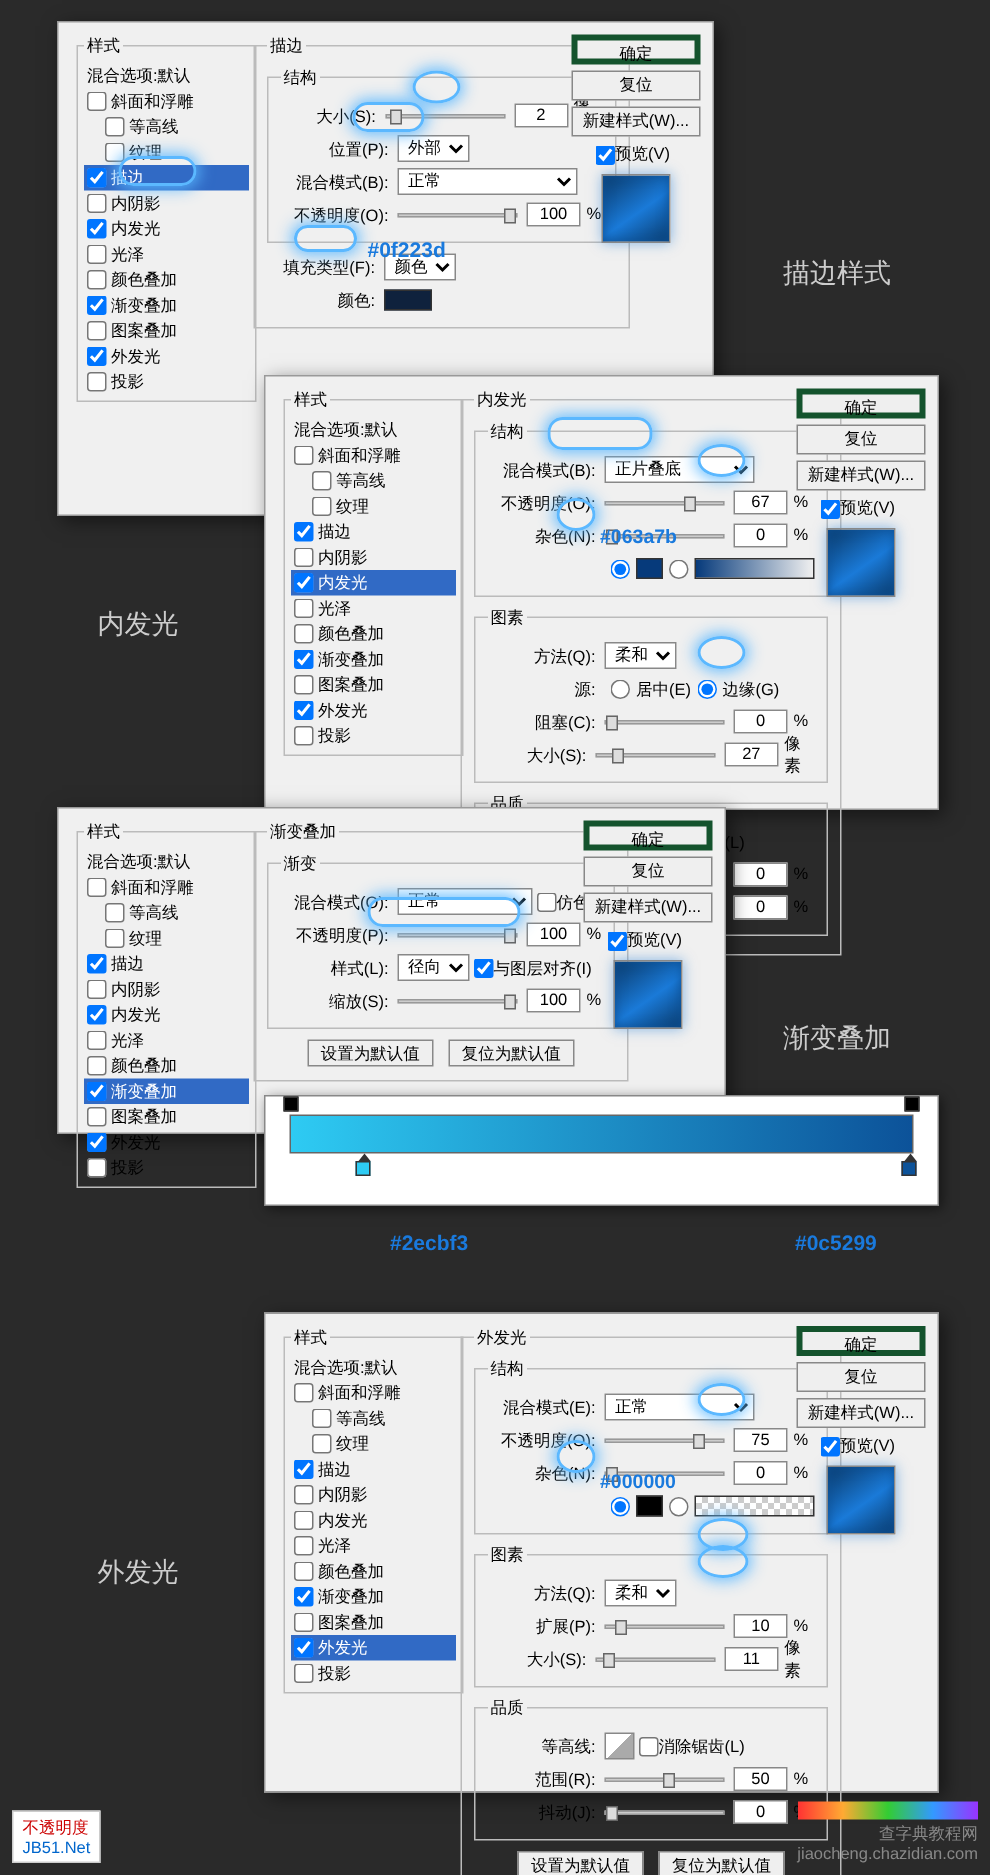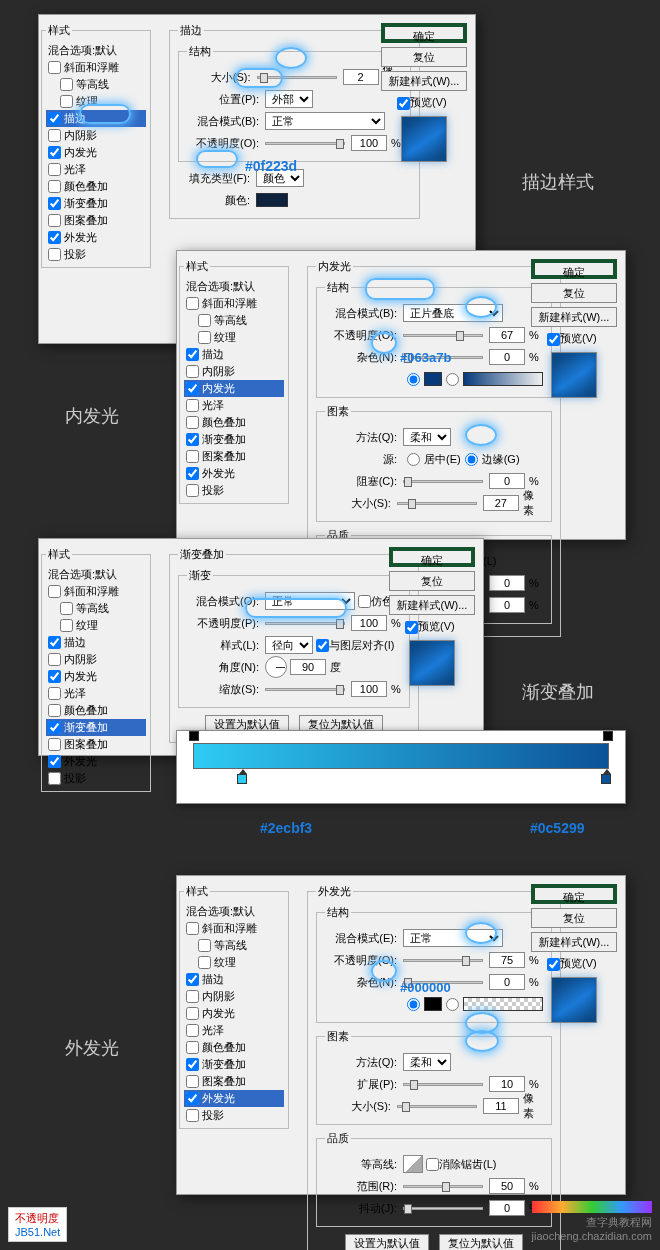--- a/index.html
+++ b/index.html
@@ -1,18 +1,18 @@
 <!DOCTYPE html>
 <html><head>
 <meta charset="utf-8">
 <style>
 *{box-sizing:border-box;margin:0;padding:0;font-family:"Microsoft YaHei",SimSun,sans-serif;font-size:11px}
 body{background:#2a2a2a;width:660px;height:1250px;position:relative;overflow:hidden}
 .dialog{position:absolute;background:#f0f0f0;border:1px solid #999;box-shadow:3px 3px 12px rgba(0,0,0,0.5)}
-.style-col{position:absolute;left:2px;top:8px;width:110px}
+.style-col{position:absolute;left:12px;top:8px;width:120px}
 .style-col fieldset{border:1px solid #bbb;padding:4px}
 .style-col legend{font-size:11px;padding:0 2px}
 .style-row{display:flex;align-items:center;height:17px;padding:0 2px}
 .style-row input[type=checkbox]{margin-right:3px}
 .style-row.sel{background:#316ac5;color:#fff}
 .main-panel{position:absolute;left:130px;top:8px;right:100px;bottom:8px}
 .main-panel fieldset{border:1px solid #bbb;padding:6px 8px;margin-bottom:6px}
 .main-panel legend{padding:0 2px}
 .btn-col{position:absolute;right:8px;top:8px;width:86px}
 .btn{display:block;width:100%;height:20px;background:#efefef;border:1px solid #888;margin-bottom:4px;text-align:center;line-height:18px;cursor:pointer}
@@ -391,21 +391,20 @@
         <div class="frow"><label>混合模式(O):</label><select style="width:90px"><option>正常</option></select>&nbsp;<input type="checkbox" style=""><span>仿色</span></div>
         <div class="frow">
             <label>不透明度(P):</label>
             <div class="slider">
               <div class="knob" style="right:0"></div>
             </div>
             <input type="text" value="100" style="">
             <span class="unit">%</span>
           </div>
         <div class="frow"><label>样式(L):</label><select><option>径向</option></select>&nbsp;<input type="checkbox" checked="" style=""><span>与图层对齐(I)</span></div>
-        <div class="frow"><label>角度(N):</label><span class="angle-wheel"></span>&nbsp;<input type="text" value="90" style=""><span class="unit">度</span></div>
         <div class="frow">
             <label>缩放(S):</label>
             <div class="slider">
               <div class="knob" style="right:0"></div>
             </div>
             <input type="text" value="100" style="">
             <span class="unit">%</span>
           </div>
       </fieldset>
       <div class="frow" style="justify-content:center;gap:10px">

